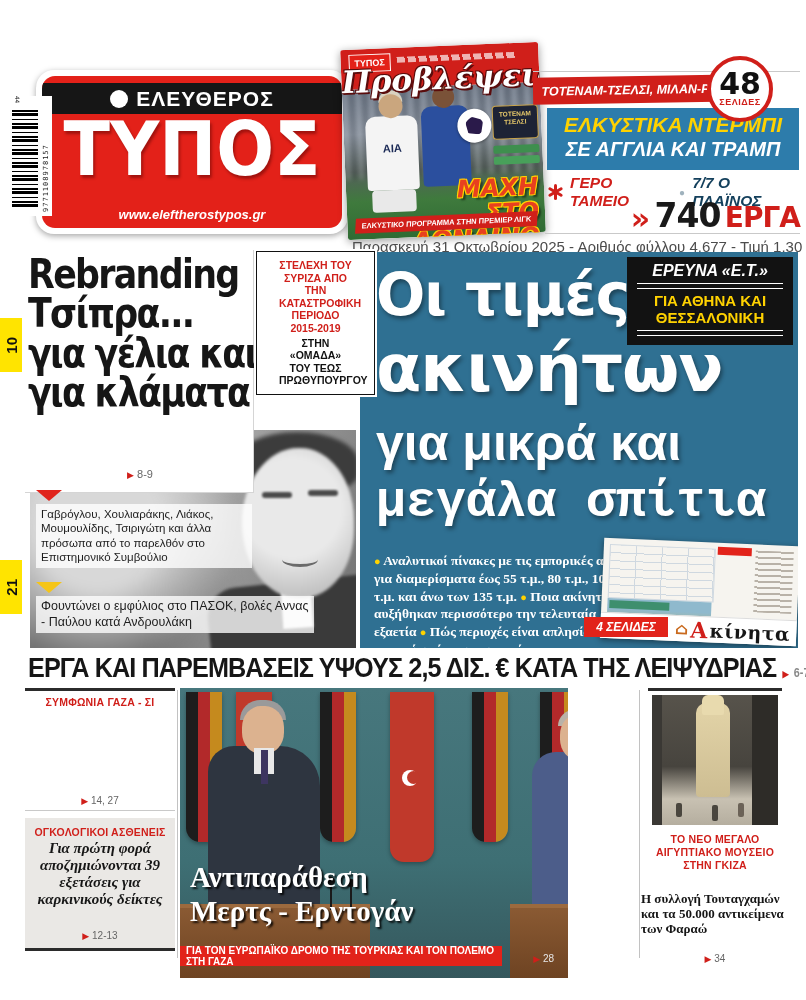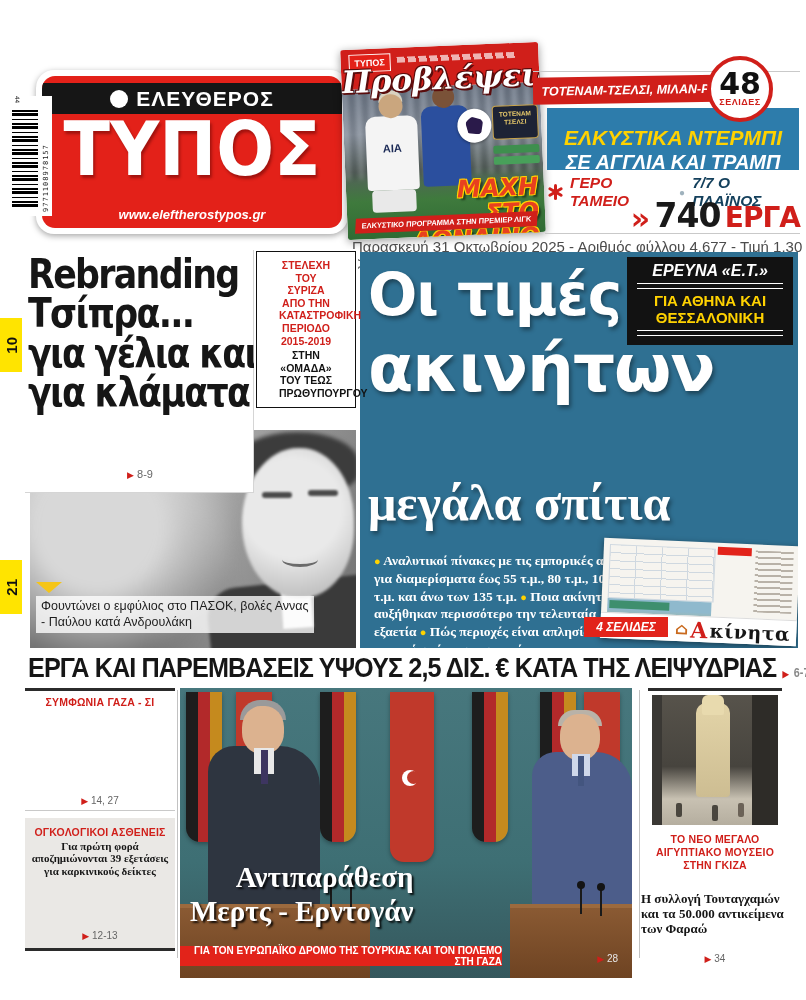--- a/index.html
+++ b/index.html
@@ -72,21 +72,21 @@
   #mag-sub{position:absolute;left:8px;bottom:6px;width:182px;height:15px;background:#d01f1a;transform:skewX(-6deg);
      color:#fff;font-weight:bold;font-size:7.5px;display:flex;align-items:center;justify-content:center;z-index:3;}
 
   
   #tr-strip{left:533px;top:76px;width:214px;height:27px;background:#d01f1a;transform:rotate(-1deg);
             display:flex;align-items:center;justify-content:center;color:#fff;font-weight:bold;font-style:italic;font-size:12.5px;z-index:2;}
   #badge48{left:707px;top:56px;width:66px;height:66px;border-radius:50%;background:#fff;border:4px solid #d01f1a;
            box-sizing:border-box;text-align:center;z-index:3;}
   #badge48 .n{font-family:"DejaVu Sans",sans-serif;font-weight:bold;font-size:30px;line-height:1.05;color:#111;}
   #badge48 .l{font-weight:bold;font-size:9px;color:#d01f1a;letter-spacing:.5px;margin-top:-3px;}
-  #derby-box{left:547px;top:108px;width:252px;height:62px;background:#2d7cab;text-align:center;padding-top:17px;box-sizing:border-box;}
+  #derby-box{left:547px;top:108px;width:252px;height:62px;background:#2d7cab;text-align:center;padding-top:4px;box-sizing:border-box;}
   #derby-box .y{color:#ffd200;font-weight:bold;font-style:italic;font-size:21px;line-height:1.2;}
   #derby-box .w{color:#fff;font-weight:bold;font-style:italic;font-size:20px;line-height:1.2;}
   #subrow{left:547px;top:174px;width:253px;display:flex;align-items:center;justify-content:flex-end;gap:7px;}
   .burst{position:relative;width:16px;height:16px;flex:0 0 16px;}
   .burst i{position:absolute;left:7px;top:0;width:3px;height:16px;background:#d01f1a;border-radius:2px;display:block;}
   .burst i:nth-child(2){transform:rotate(60deg);} .burst i:nth-child(3){transform:rotate(120deg);}
   #subrow .r{color:#d01f1a;font-weight:bold;font-style:italic;font-size:15.5px;}
   #subrow .dot{color:#9fb2bd;font-size:10px;}
   #subrow .b{color:#14405c;font-weight:bold;font-style:italic;font-size:15.5px;}
   #matchesrow{left:547px;top:196px;width:253px;text-align:right;}
@@ -95,21 +95,21 @@
   #matchesrow .m{font-family:"DejaVu Sans",sans-serif;font-weight:bold;font-size:28px;color:#d01f1a;letter-spacing:-1px;}
 
   #dateline{left:352px;top:238px;font-size:15px;color:#4c4c4c;}
 
   
   #ls-panel{left:25px;top:250px;width:228px;height:242px;background:#fff;border-right:1px solid #d5d5d5;border-bottom:1px solid #d5d5d5;z-index:3;}
   #ls-head{left:28px;top:255px;width:300px;font-family:"DejaVu Sans",sans-serif;font-weight:bold;color:#161616;
            font-size:41px;line-height:.96;letter-spacing:-2px;transform:scaleX(.85);transform-origin:left top;z-index:4;}
   #ls-ref{left:60px;top:468px;width:160px;text-align:center;z-index:4;font-size:11px;color:#666;}
   .ref-arrow{color:#d01f1a;font-size:9px;}
-  #ls-kicker{left:256px;top:251px;width:100px;background:#fff;border:1px solid #111;box-shadow:0 0 0 2px #fff;
+  #ls-kicker{left:256px;top:251px;width:119px;background:#fff;border:1px solid #111;box-shadow:0 0 0 2px #fff;
              padding:7px 22px;box-sizing:border-box;text-align:center;z-index:4;}
   #ls-kicker .red{color:#d01f1a;font-weight:bold;font-size:10.5px;line-height:1.2;}
   #ls-kicker .blk{color:#111;font-weight:bold;font-size:10.5px;line-height:1.2;margin-top:2px;}
 
   
   #tsipras{left:30px;top:430px;width:326px;height:218px;background:linear-gradient(115deg,#cfcfcf 0%,#b5b5b5 35%,#8f8f8f 70%,#6e6e6e 100%);overflow:hidden;}
   #tsipras .blur-bg{position:absolute;left:-10px;top:-10px;width:120%;height:120%;
      background:radial-gradient(circle at 20% 40%,#d8d8d8 0 18%,transparent 40%),radial-gradient(circle at 10% 80%,#707070 0 22%,transparent 45%);filter:blur(6px);}
   #tsipras .face{position:absolute;left:212px;top:18px;width:112px;height:150px;border-radius:50% 48% 46% 50%;
      background:radial-gradient(circle at 45% 40%,#e9e9e9 0 45%,#c2c2c2 80%);filter:blur(1.5px);}
@@ -124,26 +124,26 @@
   .tri{display:block;width:0;height:0;border-left:13px solid transparent;border-right:13px solid transparent;margin-bottom:3px;}
   .tri.red{border-top:11px solid #e0241c;}
   .tri.yellow{border-top:11px solid #f5c518;}
 
   
   #main-box{left:360px;top:252px;width:438px;height:396px;background:#2f7092;overflow:hidden;}
   #et-badge{position:absolute;right:5px;top:5px;width:166px;background:#121212;text-align:center;padding:5px 4px 6px;box-sizing:border-box;z-index:3;}
   #et-badge .l1{color:#fff;font-weight:bold;font-style:italic;font-size:16px;}
   #et-badge .dbl{height:4px;border-top:1px solid #fff;border-bottom:1px solid #fff;margin:3px 6px;}
   #et-badge .city{color:#ffd200;font-weight:bold;font-size:15px;line-height:1.15;}
-  .mh{position:absolute;left:8px;color:#fff;font-family:"DejaVu Sans",sans-serif;font-weight:bold;
+  .mh{position:absolute;left:16px;color:#fff;font-family:"DejaVu Sans",sans-serif;font-weight:bold;
       text-shadow:2px 3px 4px rgba(0,0,0,.4);letter-spacing:-1px;line-height:1;z-index:2;}
   #mh1{top:14px;font-size:58px;}
   #mh2{top:84px;font-size:66px;}
   #mh3{top:166px;font-size:50px;font-family:"Liberation Sans",sans-serif;letter-spacing:0;}
-  #mh4{top:226px;font-size:50px;font-family:Liberation Serif, serif;letter-spacing:0;}
+  #mh4{top:226px;font-size:50px;font-family:Liberation Mono, monospace;letter-spacing:0;}
   #main-bullets{position:absolute;left:14px;top:300px;width:252px;color:#fff;
       font-family:"Liberation Serif","DejaVu Serif",serif;font-weight:bold;font-size:13.5px;line-height:1.32;z-index:2;}
   #main-bullets .yb{color:#ffd200;font-size:11px;}
   #supp{position:absolute;left:242px;top:290px;width:196px;height:100px;background:#f6f4ef;transform:rotate(2.5deg);
         box-shadow:0 2px 6px rgba(0,0,0,.45);z-index:2;}
   #supp .table{position:absolute;left:6px;top:6px;width:104px;height:52px;border:1px solid #cfd8e0;
      background:repeating-linear-gradient(180deg,transparent 0 7px,#cfd8e0 7px 8px),repeating-linear-gradient(90deg,transparent 0 25px,#cfd8e0 25px 26px);}
   #supp .tag{position:absolute;right:48px;top:4px;width:34px;height:8px;background:#e2231a;}
   #supp .col{position:absolute;right:6px;top:6px;width:38px;height:62px;
      background:repeating-linear-gradient(180deg,#b9b2a8 0 2px,transparent 2px 6px);}
@@ -165,21 +165,21 @@
   #strip-head .ref{font-size:12px;color:#888;letter-spacing:0;font-weight:bold;}
 
   
   .col-rule{height:3px;background:#2b2b2b;}
   .kicker{color:#d01f1a;font-weight:bold;font-size:10.5px;letter-spacing:.2px;}
   .bl-head{font-family:"Liberation Serif","DejaVu Serif",serif;font-weight:bold;color:#161616;}
   #bl2-panel{left:25px;top:818px;width:150px;height:130px;background:#eae8e5;}
   .pref{font-size:10px;color:#666;}
 
   
-  #cphoto{left:180px;top:688px;width:452px;height:290px;background:linear-gradient(180deg,#47777d 0%,#3e6f74 60%,#35575c 100%);overflow:hidden;text-align:right;}
+  #cphoto{left:180px;top:688px;width:388px;height:290px;background:linear-gradient(180deg,#47777d 0%,#3e6f74 60%,#35575c 100%);overflow:hidden;}
   .flag{position:absolute;top:4px;width:36px;height:150px;border-radius:0 0 14px 14px;box-shadow:0 2px 4px rgba(0,0,0,.3);}
   .flag.de{background:linear-gradient(90deg,#1d1d1d 0 33%,#b2292a 33% 66%,#c58a1e 66% 100%);}
   .flag.tr{background:#c0392b;}
   .flag .crescent{position:absolute;left:8px;top:66px;width:16px;height:16px;border-radius:50%;background:#fff;}
   .flag .crescent:after{content:"";position:absolute;left:5px;top:1px;width:13px;height:13px;border-radius:50%;background:#c0392b;}
   .podium{position:absolute;bottom:0;height:70px;background:linear-gradient(180deg,#8a5a33,#6e4322);border-top:4px solid #9c6a3e;}
   .mic{position:absolute;width:2px;height:26px;background:#1a1a1a;}
   .mic:after{content:"";position:absolute;left:-3px;top:-7px;width:8px;height:8px;border-radius:50%;background:#141414;}
   .figL{position:absolute;left:28px;top:58px;width:112px;height:164px;background:#2e3540;border-radius:26px 40px 0 0;}
   .figL .head{position:absolute;left:34px;top:-40px;width:42px;height:48px;border-radius:45%;background:#dcb globalThis;}
@@ -322,34 +322,39 @@
   <div class="abs" id="tsipras">
     <div class="blur-bg"></div>
     <div class="suit"></div>
     <div class="collar"></div>
     <div class="hair"></div>
     <div class="face"></div>
     <div class="brow"></div>
     <div class="brow2"></div>
     <div class="smile"></div>
   </div>
+  <div class="abs" style="left:36px;top:490px;z-index:4;">
+    <span class="tri red"></span>
+    <div class="photo-caption" style="position:static;width:206px;">Γαβρόγλου, Χουλιαράκης, Λιάκος, Μουμουλίδης, Τσιριγώτη και άλλα πρόσωπα από το παρελθόν στο Επιστημονικό Συμβούλιο</div>
+  </div>
   <div class="abs" style="left:36px;top:582px;z-index:4;">
     <span class="tri yellow"></span>
     <div class="photo-caption" style="position:static;width:268px;font-size:12.5px;">Φουντώνει ο εμφύλιος στο ΠΑΣΟΚ, βολές Αννας - Παύλου κατά Ανδρουλάκη</div>
   </div>
 
   <div class="abs" id="main-box">
     <div id="et-badge">
       <div class="l1">ΕΡΕΥΝΑ «Ε.Τ.»</div>
       <div class="dbl"></div>
       <div class="city">ΓΙΑ ΑΘΗΝΑ ΚΑΙ ΘΕΣΣΑΛΟΝΙΚΗ</div>
       <div class="dbl"></div>
     </div>
     <div class="mh" id="mh1">Οι τιμές</div>
     <div class="mh" id="mh2">ακινήτων</div>
+    <div class="mh" id="mh3">για μικρά και</div>
     <div class="mh" id="mh4">μεγάλα σπίτια</div>
     <div id="main-bullets">
       <span class="yb">●</span>
       <span>Αναλυτικοί πίνακες με τις εμπορικές αξίες για διαμερίσματα έως 55 τ.μ., 80 τ.μ., 100 τ.μ. και άνω των 135 τ.μ.</span>
       <span class="yb">●</span>
       <span>Ποια ακίνητα αυξήθηκαν περισσότερο την τελευταία εξαετία</span>
       <span class="yb">●</span>
       <span>Πώς περιοχές είναι απλησίαστες και πού υπάρχουν ευκαιρίες</span>
     </div>
     <div id="supp">
@@ -375,21 +380,21 @@
 
   <div class="abs col-rule" style="left:25px;top:688px;width:150px;"></div>
   <div class="abs kicker ctr" style="left:25px;top:696px;width:150px;">ΣΥΜΦΩΝΙΑ ΓΑΖΑ - ΣΙ</div>
   <div class="abs pref ctr" style="left:25px;top:795px;width:150px;">
     <span class="ref-arrow">▶</span>
     <span>14, 27</span>
   </div>
   <div class="abs hairline" style="left:25px;top:810px;width:150px;height:1px;"></div>
   <div class="abs" id="bl2-panel"></div>
   <div class="abs kicker ctr" style="left:25px;top:826px;width:150px;">ΟΓΚΟΛΟΓΙΚΟΙ ΑΣΘΕΝΕΙΣ</div>
-  <div class="abs bl-head ctr" style="left:28px;top:840px;width:144px;font-size:11px;line-height:1.13;">Για πρώτη φορά αποζημιώνονται 39 εξετάσεις για καρκινικούς δείκτες</div>
+  <div class="abs bl-head ctr" style="left:28px;top:840px;width:144px;font-size:15px;line-height:1.13;font-style:italic;">Για πρώτη φορά αποζημιώνονται 39 εξετάσεις για καρκινικούς δείκτες</div>
   <div class="abs pref ctr" style="left:25px;top:930px;width:150px;">
     <span class="ref-arrow">▶</span>
     <span>12-13</span>
   </div>
   <div class="abs col-rule" style="left:25px;top:948px;width:150px;"></div>
 
   <div class="abs vline" style="left:177px;top:690px;height:268px;"></div>
   <div class="abs" id="cphoto">
     <div class="flag de" style="left:6px;"></div>
     <div class="flag tr" style="left:56px;">

